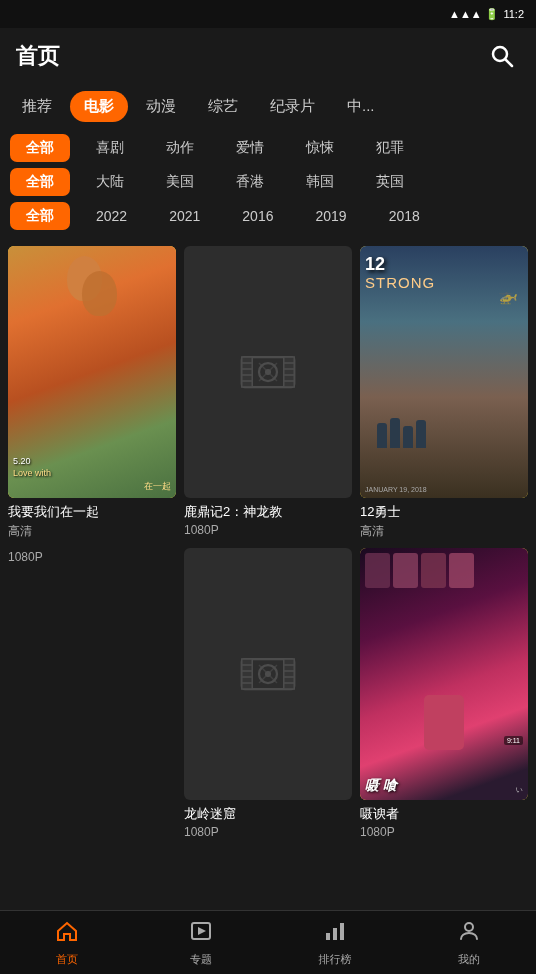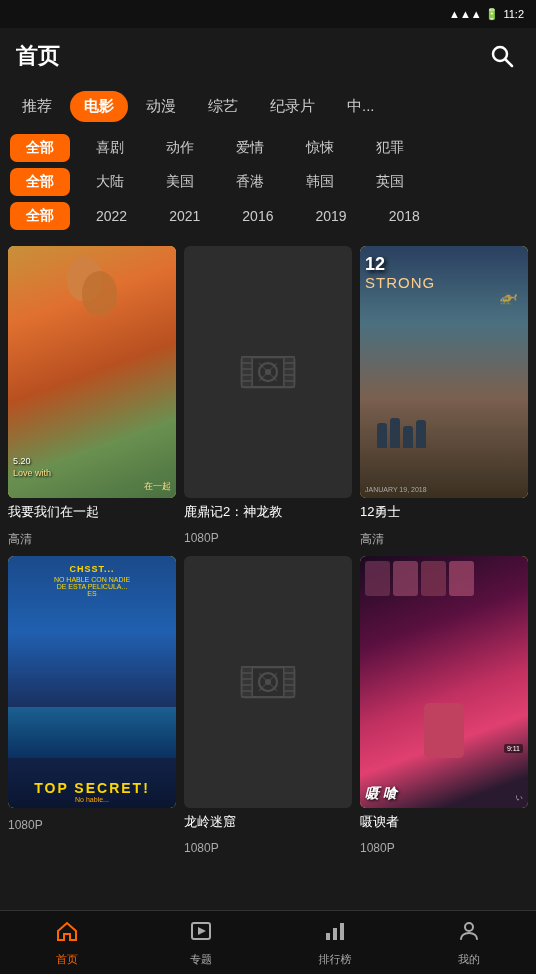--- a/index.html
+++ b/index.html
@@ -144,21 +144,21 @@
       font-size: 13px;
       color: #fff;
       margin-top: 5px;
       white-space: nowrap;
       overflow: hidden;
       text-overflow: ellipsis;
     }
     .movie-quality {
       font-size: 12px;
       color: #aaa;
-      margin-top: 10px;
+      margin-top: 2px;
     }
 
     
     .bottom-nav {
       position: fixed;
       bottom: 0;
       width: 536px;
       height: 64px;
       background: #111;
       display: flex;
@@ -327,37 +327,20 @@
           <div style="position:absolute;bottom:5px;left:5px;font-size:7px;color:#aaa;">JANUARY 19, 2018</div>
 
           <div style="position:absolute;top:40px;right:10px;font-size:16px;opacity:0.6;">🚁</div>
         </div>
       </div>
       <div class="movie-title">12勇士</div>
       <div class="movie-quality">高清</div>
     </div>
 
     <div class="movie-card">
-      <div class="movie-poster">
-        <div style="width:100%;height:100%;background:linear-gradient(180deg,#1a4a8a 0%,#2060b0 30%,#1a3060 60%,#0a1530 100%);position:relative;overflow:hidden;">
-          <div style="position:absolute;top:8px;left:5px;right:5px;text-align:center;">
-            <div style="font-size:9px;color:#ffd700;font-weight:bold;letter-spacing:1px;">CHSST...</div>
-            <div style="font-size:7px;color:#ffd700;margin-top:2px;">NO HABLE CON NADIE<br>DE ESTA PELICULA...<br>ES</div>
-          </div>
-
-          <div style="position:absolute;bottom:30%;left:50%;transform:translateX(-50%);width:70%;height:20px;background:#c04020;border-radius:10px;"></div>
-          <div style="position:absolute;bottom:28%;left:60%;width:15px;height:15px;background:#c04020;border-radius:2px;"></div>
-
-          <div style="position:absolute;bottom:20%;left:0;right:0;height:20%;background:linear-gradient(180deg,#1a6090 0%,#0a3060 100%);"></div>
-          <div style="position:absolute;bottom:5px;left:5px;right:5px;text-align:center;">
-            <div style="font-size:14px;font-weight:bold;color:#ffd700;letter-spacing:2px;">TOP SECRET!</div>
-            <div style="font-size:7px;color:#ffaa00;">No hable...</div>
-          </div>
-        </div>
-      </div>
       <div class="movie-quality">1080P</div>
     </div>
 
     <div class="movie-card">
       <div class="movie-poster">
         <div class="movie-poster-placeholder">
           <svg class="film-reel-svg" viewBox="0 0 80 80" fill="none">
             <rect x="5" y="20" width="70" height="40" rx="4" stroke="#888" stroke-width="3"></rect>
             <rect x="5" y="20" width="14" height="40" fill="#444" stroke="#888" stroke-width="2"></rect>
             <rect x="61" y="20" width="14" height="40" fill="#444" stroke="#888" stroke-width="2"></rect>

